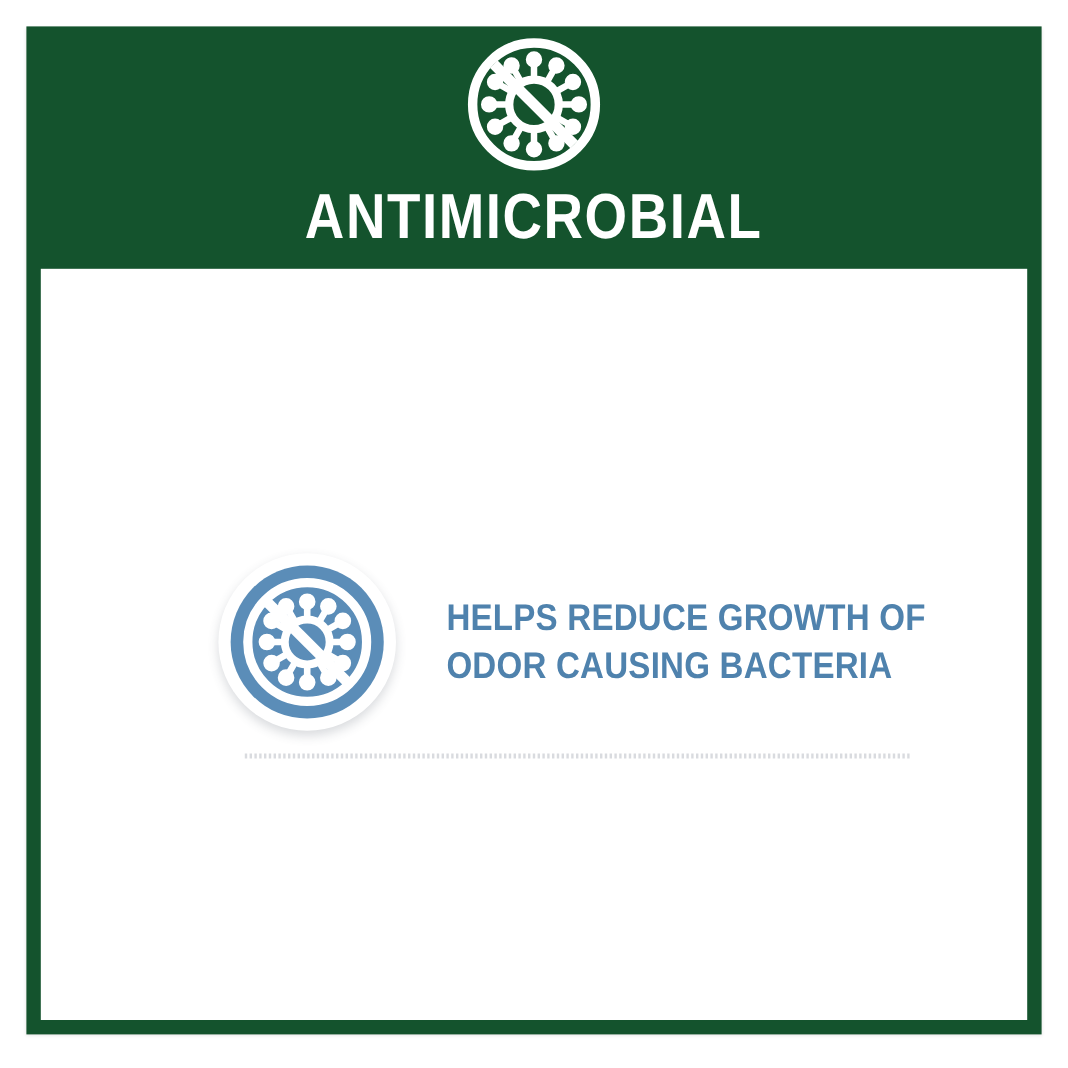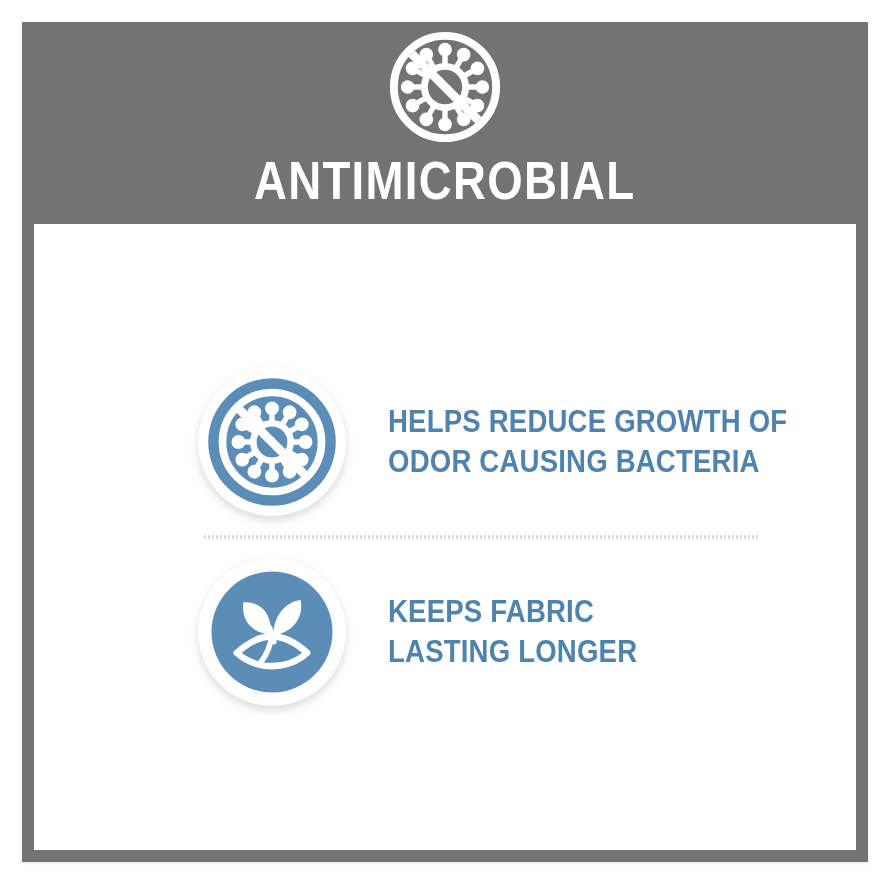--- a/index.html
+++ b/index.html
@@ -22,21 +22,21 @@
     box-sizing: border-box;
   }
 
   
   .panel {
     position: absolute;
     left: 22px;
     top: 22px;
     width: 846px;
     height: 840px;
-    background: #737373;
+    background: #14532d;
     box-sizing: border-box;
     border: 0;
     box-shadow: 0 1px 3px rgba(0,0,0,0.10);
   }
 
   
   .header {
     position: absolute;
     left: 0;
     top: 0;
@@ -90,21 +90,20 @@
     padding: 0;
     box-sizing: border-box;
   }
 
   .feature-row {
     display: flex;
     align-items: center;
     height: 186px;
     padding-left: 148px;
     box-sizing: border-box;
-    margin-left: 16px;
   }
 
   .feature-icon-wrap {
     position: relative;
     width: 148px;
     height: 148px;
     flex: 0 0 148px;
     display: flex;
     align-items: center;
     justify-content: center;
@@ -245,40 +244,18 @@
             <span class="line">HELPS REDUCE GROWTH OF</span>
             <span class="line">ODOR CAUSING BACTERIA</span>
           </div>
         </div>
 
         <div class="divider"></div>
 
 
         <div class="divider"></div>
 
-        <div class="feature-row">
-          <div class="feature-icon-wrap">
-            <div class="feature-icon-disc">
-              <svg class="feature-icon-svg" viewBox="0 0 120 120" aria-hidden="true">
-                <circle cx="60" cy="60" r="55" fill="#5b8db8"></circle>
-
-                <path d="M57 62 C39 60 32 47 34 33 C48 32 58 41 59 57 Z" fill="#ffffff"></path>
-
-                <path d="M61 62 C62 45 72 33 86 31 C89 45 81 59 63 63 Z" fill="#ffffff"></path>
-
-                <path d="M58 56 L62 69" stroke="#ffffff" stroke-width="4.5" stroke-linecap="round"></path>
-
-                <path d="M60 64 C72 64 82 70 92 79 C83 87 72 91 60 91 C48 91 37 87 28 79 C38 70 48 64 60 64 Z" fill="none" stroke="#ffffff" stroke-width="6" stroke-linejoin="round"></path>
-                <path d="M60 64 C58 72 56 80 50 87" fill="none" stroke="#ffffff" stroke-width="5" stroke-linecap="round"></path>
-              </svg>
-            </div>
-          </div>
-          <div class="feature-text">
-            <span class="line">KEEPS FABRIC</span>
-            <span class="line">LASTING LONGER</span>
-          </div>
-        </div>
 
       </div>
     </div>
 
   </div>
 </div>
 
 </body></html>

